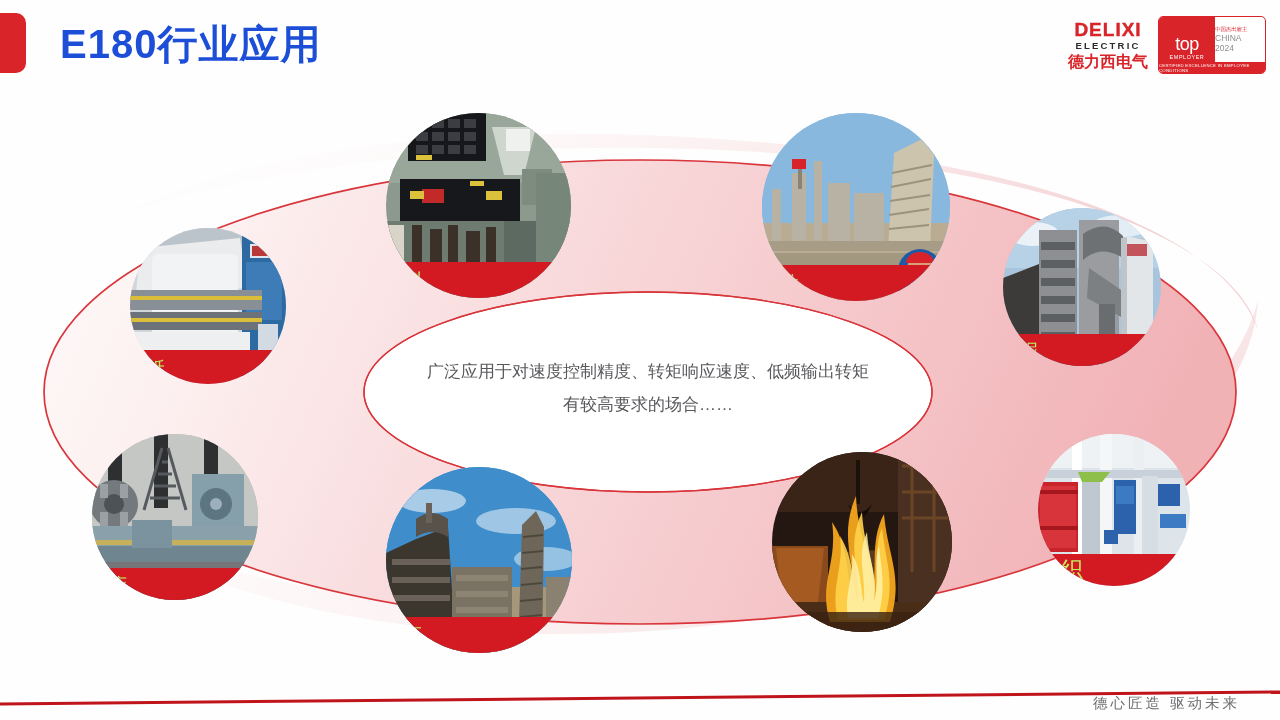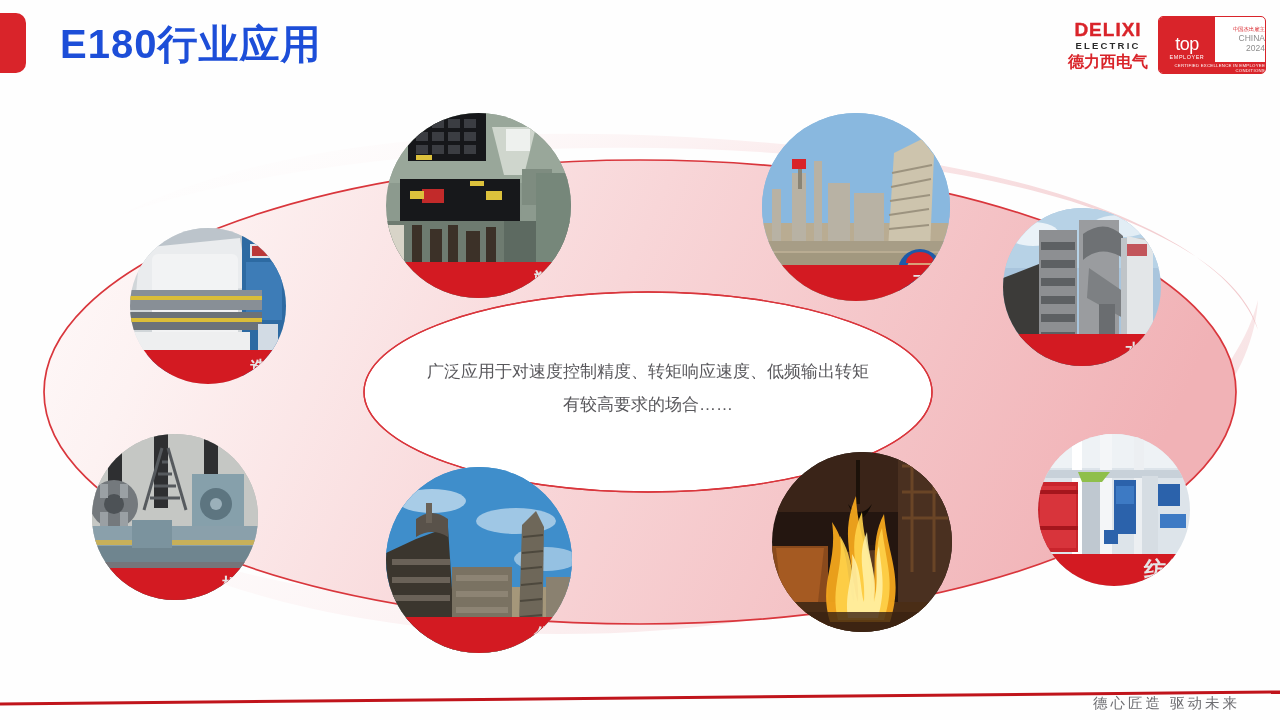--- a/index.html
+++ b/index.html
@@ -16,21 +16,21 @@
     position:absolute;left:0;top:13px;width:26px;height:60px;
     background:#d9242a;border-top-right-radius:10px;border-bottom-right-radius:10px;
   }
   .page-title{
     position:absolute;left:60px;top:18px;
     font-size:40px;font-weight:bold;color:#1d4ed8;
     letter-spacing:1px;line-height:52px;white-space:nowrap;
   }
 
   
-  .logo-zone{position:absolute;right:14px;top:14px;height:62px;display:flex;align-items:center;gap:10px;text-align:right;}
+  .logo-zone{position:absolute;right:14px;top:14px;height:62px;display:flex;align-items:center;gap:10px;}
   .delixi{display:flex;flex-direction:column;align-items:center;justify-content:center;line-height:1;}
   .delixi-word{font-size:19px;font-weight:bold;color:#d9242a;letter-spacing:1px;
     -webkit-text-stroke:0.4px #d9242a;}
   .delixi-sub{font-size:9.5px;font-weight:bold;color:#2b2b2b;letter-spacing:2.2px;margin-top:2px;}
   .delixi-cn{font-size:16px;font-weight:bold;color:#d9242a;letter-spacing:0px;margin-top:3px;}
 
   .badge{
     width:106px;height:56px;border:1.4px solid #d9242a;border-radius:5px;
     background:#ffffff;display:flex;flex-direction:column;overflow:hidden;
   }
@@ -57,22 +57,22 @@
   .centre-text{
     position:absolute;left:392px;top:355px;width:512px;
     text-align:center;color:#59585c;font-size:17px;line-height:33px;
   }
 
   
   .node{position:absolute;border-radius:50%;overflow:hidden;}
   .node .photo{position:absolute;inset:0;}
   .node .band{
     position:absolute;left:0;right:0;bottom:0;background:#d31a22;
-    display:flex;align-items:center;justify-content:flex-end;
-    color:#e5e5e5;font-weight:bold;letter-spacing:1px;
+    display:flex;align-items:center;justify-content:flex-start;
+    color:#bef264;font-weight:normal;letter-spacing:1px;
   }
   .node .band span{display:block;}
   .footer-text{
     position:absolute;right:40px;top:694px;color:#6e6e72;
     font-size:14.5px;letter-spacing:3px;
   }
 </style>
 </head>
 <body>
 

